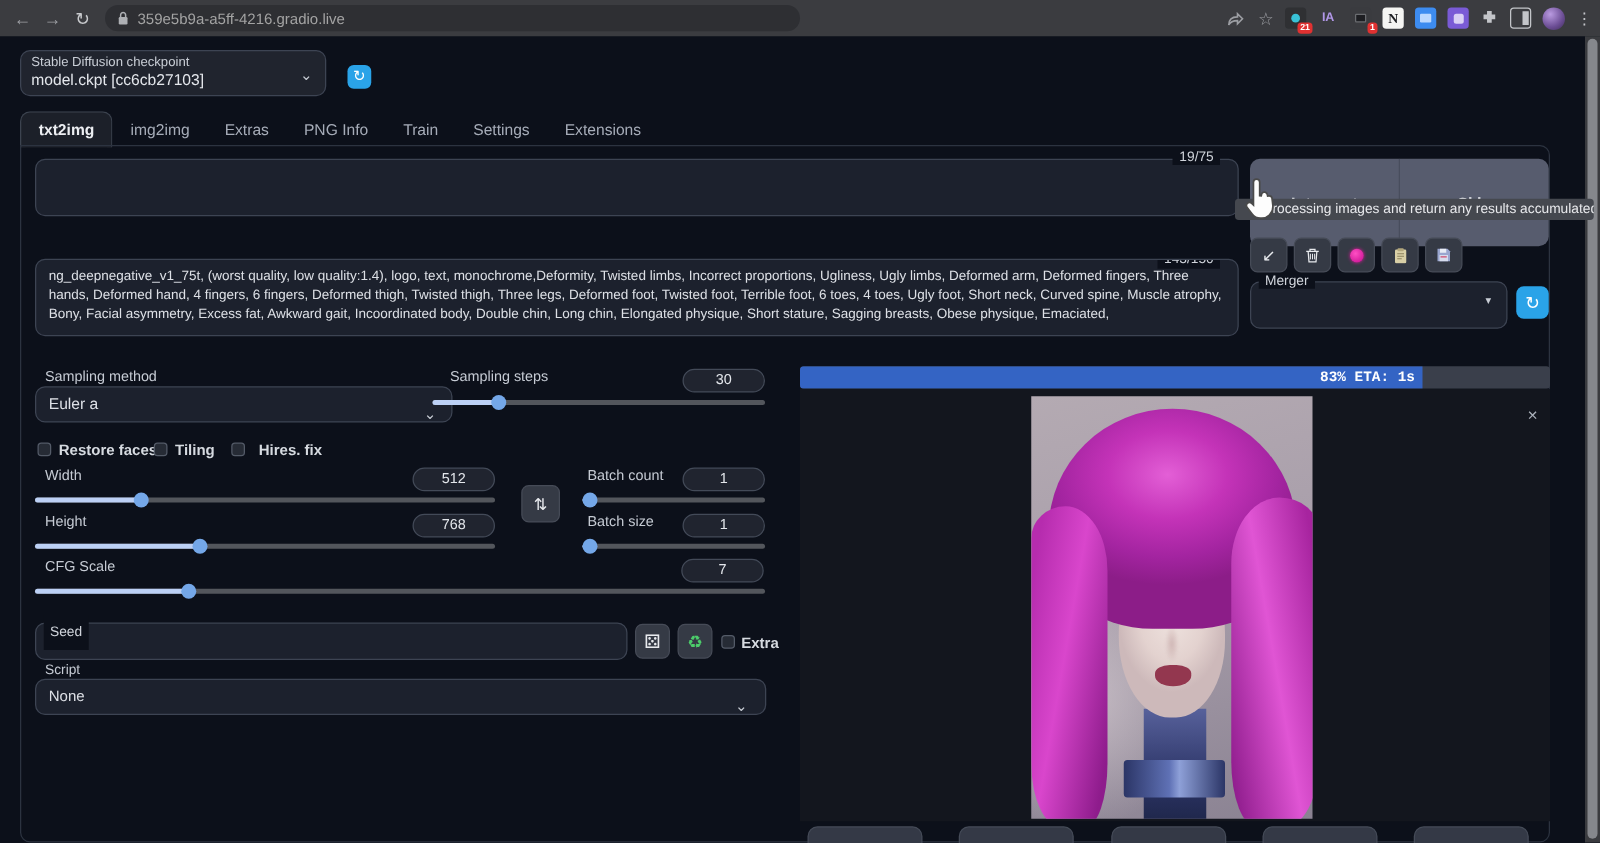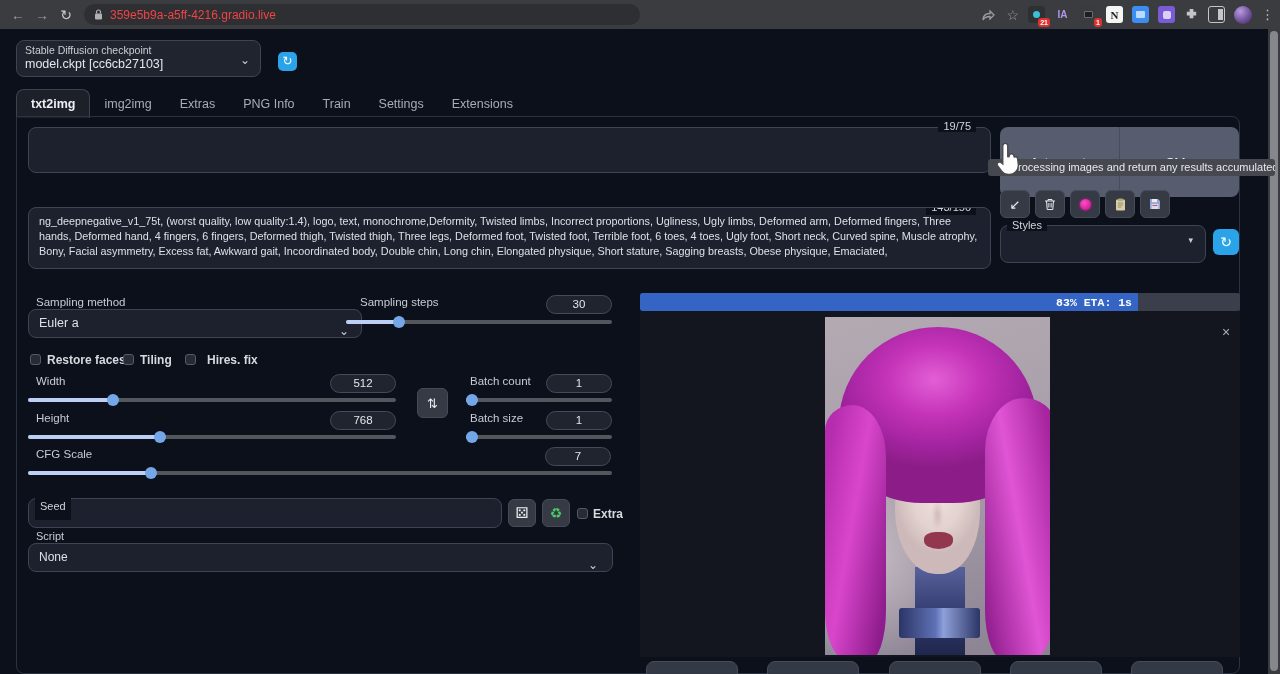--- a/index.html
+++ b/index.html
@@ -5,21 +5,21 @@
   * { margin:0; padding:0; box-sizing:border-box; }
   html,body { width:1280px; height:674px; overflow:hidden; background:#0c101a;
     font-family:"Liberation Sans", sans-serif; }
 
   
   #browserbar { position:absolute; left:0; top:0; width:1280px; height:29px;
     background:#3b3c40; display:flex; align-items:center; z-index:20; }
   .navbtn { color:#9c9ea3; font-size:14px; width:24px; text-align:center; }
   #urlpill { margin-left:6px; width:556px; height:21px; background:#2e2f33;
     border-radius:11px; display:flex; align-items:center; padding:0 10px; gap:7px; }
-  #urltext { color:#ef4444; font-size:12px; }
+  #urltext { color:#a3a3a3; font-size:12px; }
   #ext-icons { position:absolute; right:6px; top:0; height:29px; display:flex;
     align-items:center; gap:9px; }
   .exticon { position:relative; width:17px; height:17px; border-radius:3px;
     display:flex; align-items:center; justify-content:center; font-size:9px;
     font-weight:bold; color:#fff; }
   .badge { position:absolute; bottom:-4px; right:-5px; background:#e03131;
     color:#fff; font-size:7px; line-height:9px; border-radius:3px; padding:0 2px;
     font-weight:bold; }
   #avatar { width:18px; height:18px; border-radius:50%;
     background:radial-gradient(circle at 35% 30%, #b99ae0, #6b4d94 60%, #3e2d58); }
@@ -224,21 +224,21 @@
     <svg width="12" height="12" viewBox="0 0 12 12">
       <path d="M1 1h8l2 2v8H1z" fill="#9aa6cf"></path>
       <rect x="3" y="1" width="5" height="3.2" fill="#e8ecf5"></rect>
       <rect x="2.6" y="6" width="6.8" height="5" fill="#d7dced"></rect>
       <rect x="3.4" y="7" width="5" height="1" fill="#d04b6e"></rect>
     </svg>
   </div>
 </div>
 
 <div class="inputbox" style="left:1000px;top:225px;width:206px;height:38px">
-  <span class="counter" style="left:6px;right:auto;top:-7px">Styles</span>
+  <span class="counter" style="left:6px;right:auto;top:-7px">Merger</span>
   <span></span>
   <span class="chev" style="right:12px;top:9px;font-size:9px">▾</span>
 </div>
 <div class="bluebtn" style="left:1213px;top:229px;width:26px;height:26px;font-size:14px;line-height:26px;border-radius:6px">↻</div>
 
 <span class="plabel" style="left:36px;top:296px">Sampling method</span>
 <div class="inputbox" style="left:28px;top:309px;width:334px;height:29px;font-size:12.5px;line-height:27px;padding:0 10px">
   <span>Euler a</span>
   <span class="chev" style="right:12px;top:8px">⌄</span>
 </div>

